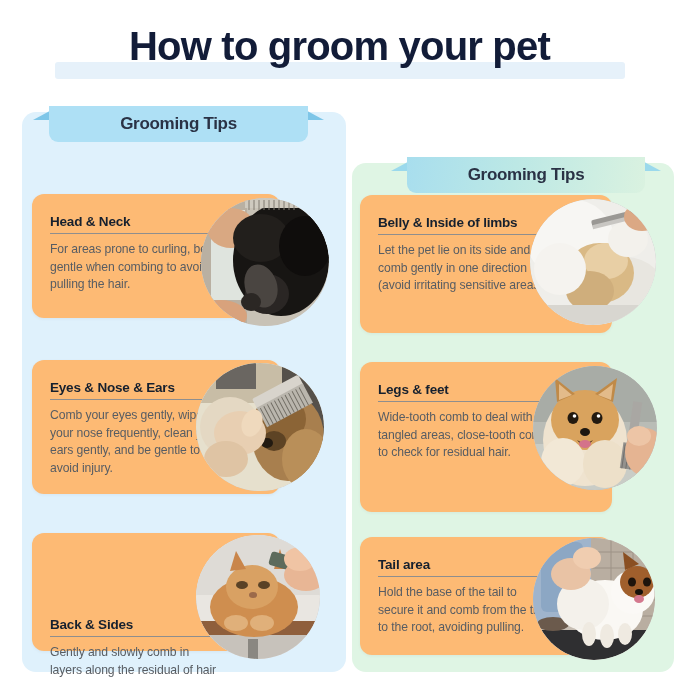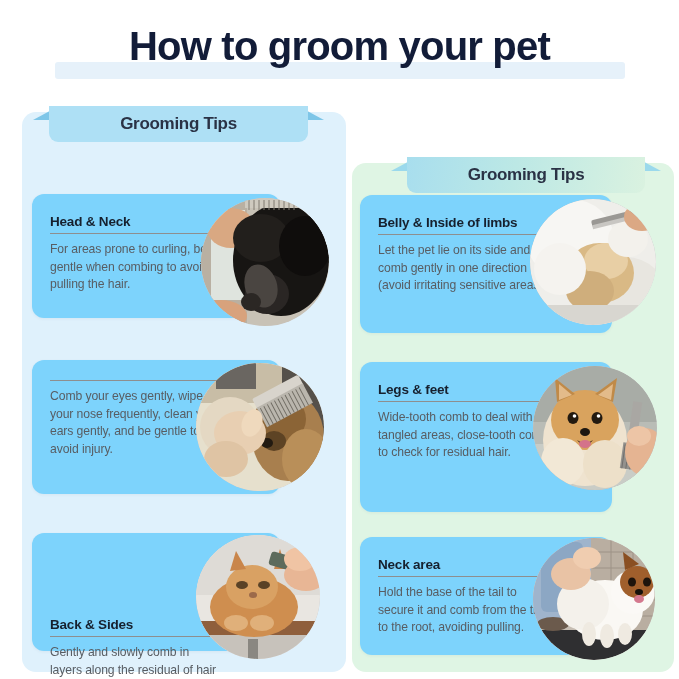--- a/index.html
+++ b/index.html
@@ -107,21 +107,21 @@
     font-size: 17px;
     font-weight: bold;
     color: #2A3245;
     letter-spacing: -0.3px;
     white-space: nowrap;
   }
 
   
   .card {
     position: absolute;
-    background: #7dd3fc;
+    background: #fdba74;
     border-radius: 12px;
     box-shadow: 0 1px 3px rgba(80,100,120,0.07);
   }
   .card-body {
     position: absolute;
     left: 18px; top: 0;
   }
   .card-heading {
     font-size: 13.5px;
     font-weight: bold;
@@ -231,20 +231,21 @@
           <line x1="83" y1="2" x2="83" y2="12"></line>
         <line x1="88" y1="2" x2="88" y2="12"></line>
           <line x1="93" y1="2" x2="93" y2="12"></line>
       </g>
     </g>
   </svg>
 </div>
 
 <div class="card c-l2">
   <div class="card-body">
+    <div class="card-heading">Eyes  &amp; Nose  &amp; Ears</div>
     <div class="card-rule"></div>
     <div class="card-text">Comb your eyes gently, wipe your nose frequently, clean your ears gently, and be gentle to avoid injury.</div>
   </div>
 </div>
 <div class="photo p-l2">
   <svg width="128" height="128" viewBox="0 0 128 128">
     <defs>
         <clipPath id="clipL2">
           <circle cx="64" cy="64" r="64"></circle>
         </clipPath>
@@ -410,21 +411,21 @@
         </g>
       </g>
       <ellipse cx="112" cy="86" rx="20" ry="24" fill="#e5b492"></ellipse>
       <ellipse cx="106" cy="70" rx="12" ry="10" fill="#edc5a6"></ellipse>
     </g>
   </svg>
 </div>
 
 <div class="card c-r3">
   <div class="card-body">
-    <div class="card-heading">Neck area</div>
+    <div class="card-heading">Tail area</div>
     <div class="card-rule"></div>
     <div class="card-text">Hold the base of the tail to secure it and comb from the tip to the root, avoiding pulling.</div>
   </div>
 </div>
 <div class="photo p-r3">
   <svg width="122" height="122" viewBox="0 0 122 122">
     <defs>
         <clipPath id="clipR3">
           <circle cx="61" cy="61" r="61"></circle>
         </clipPath>

